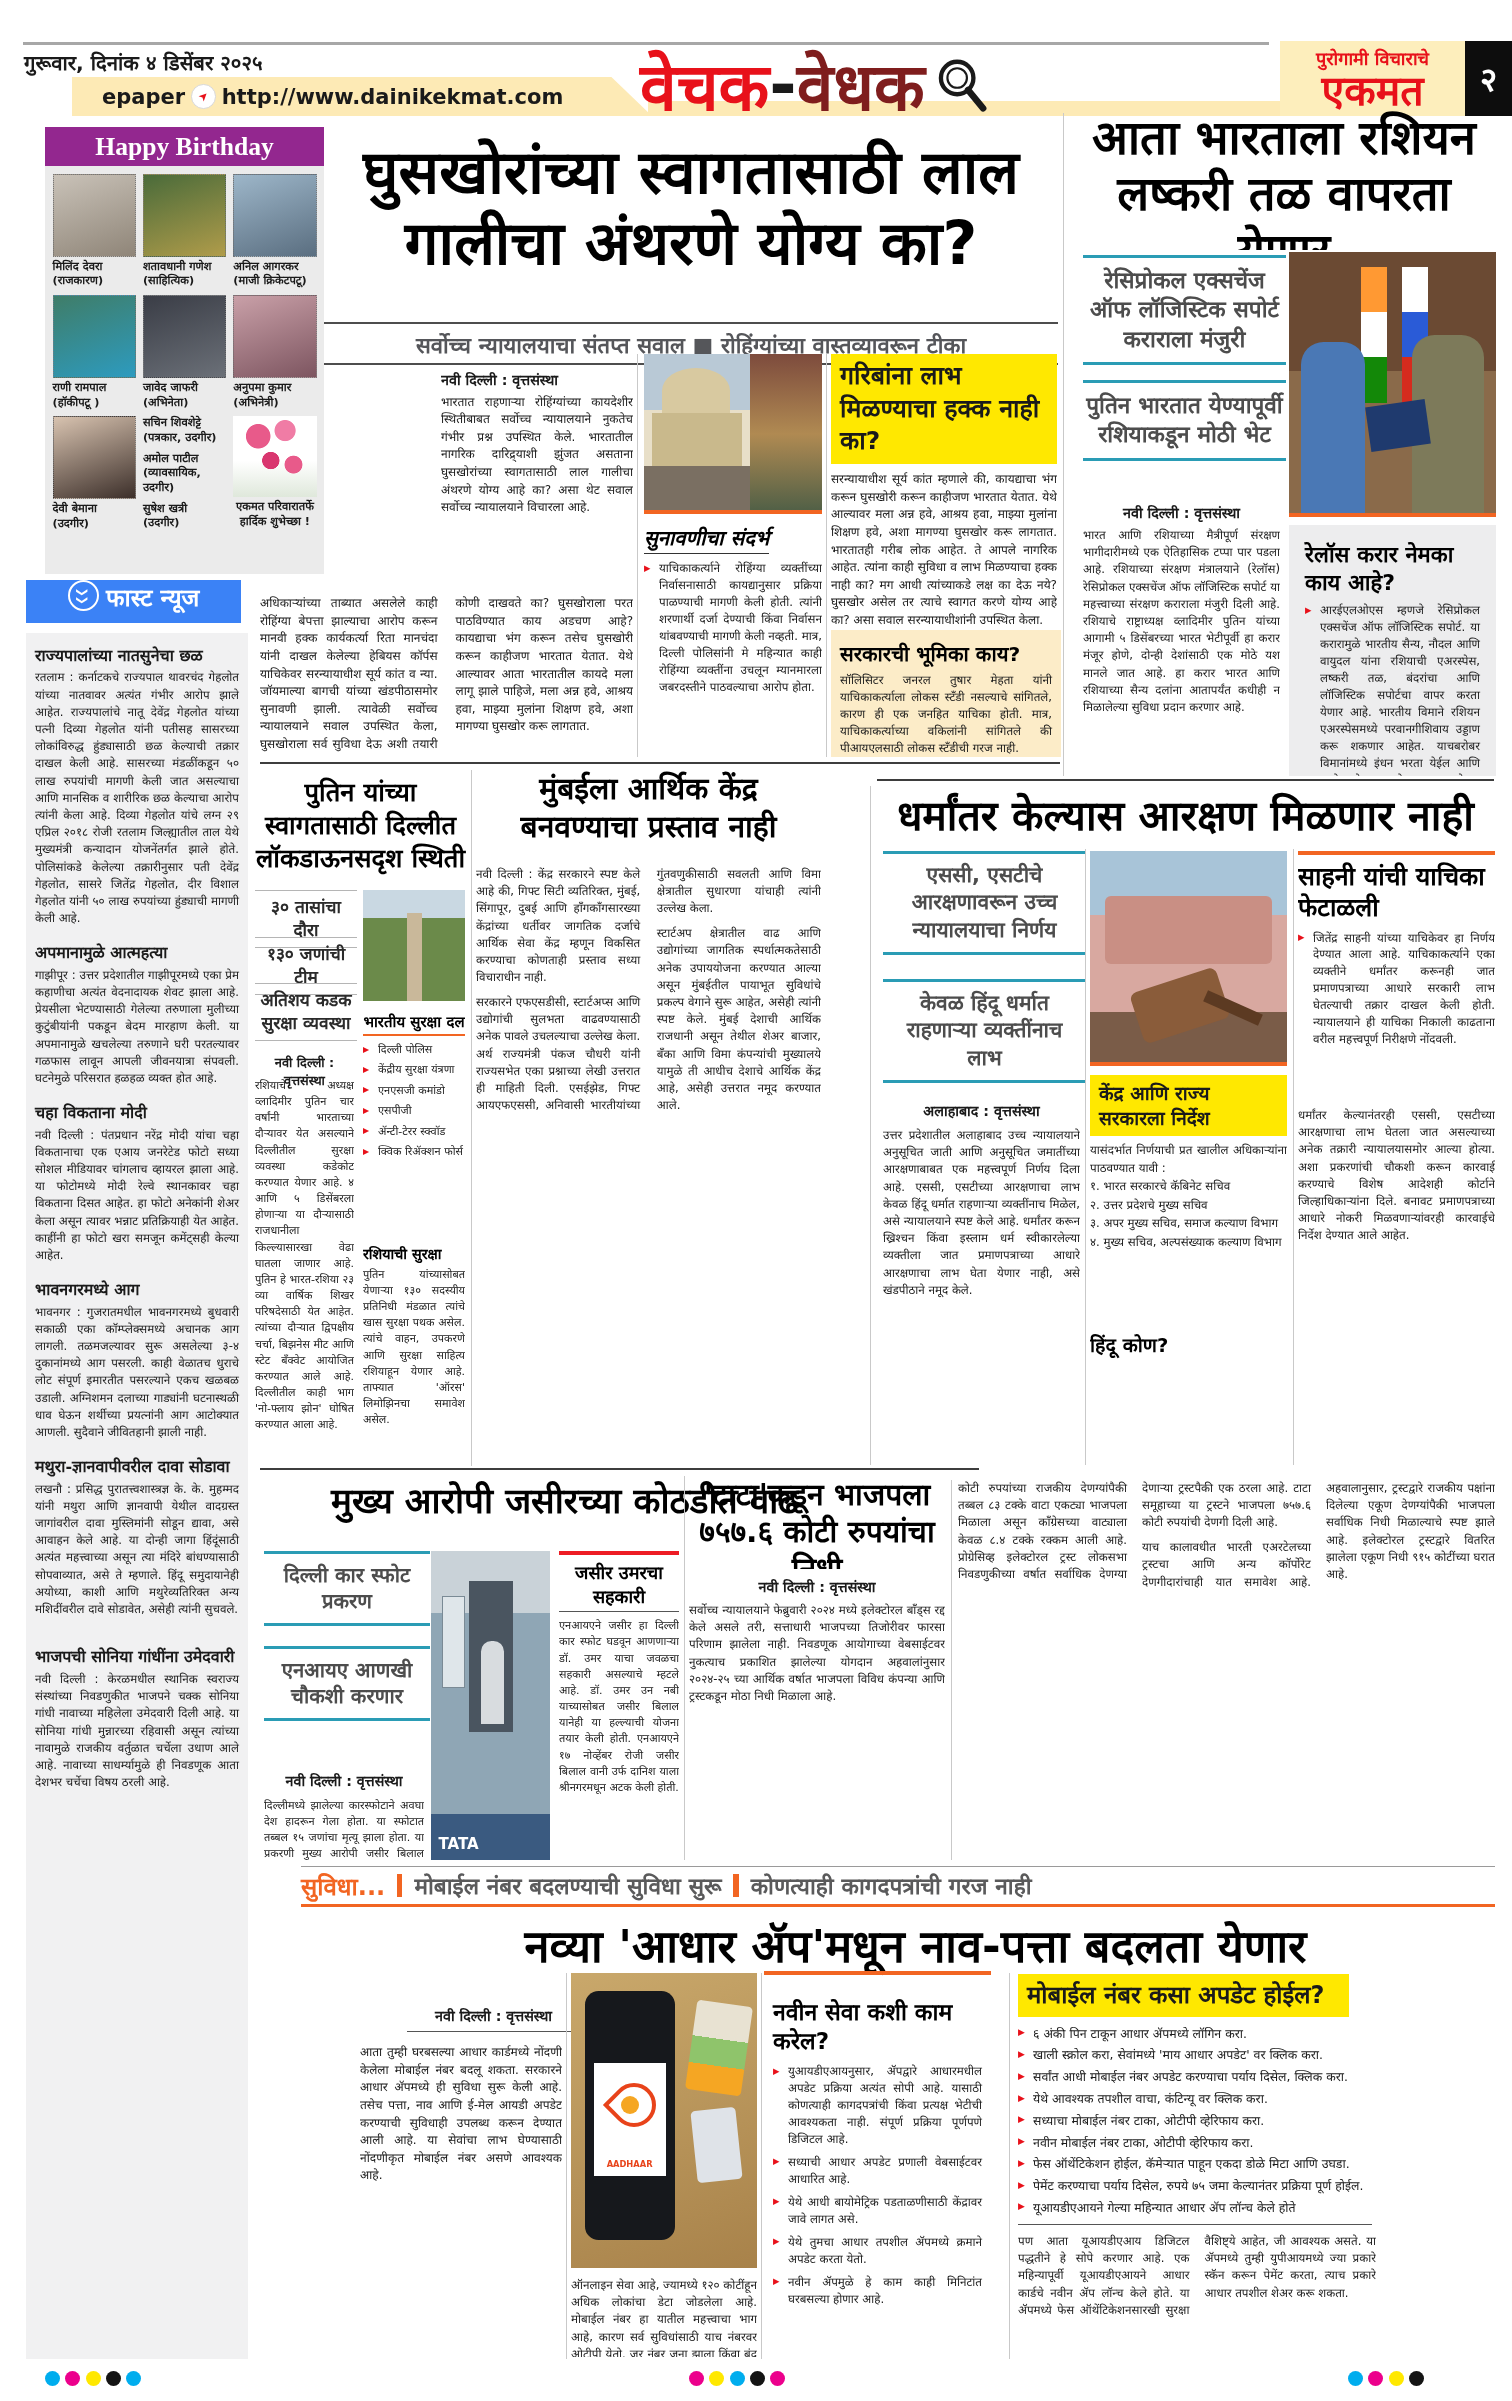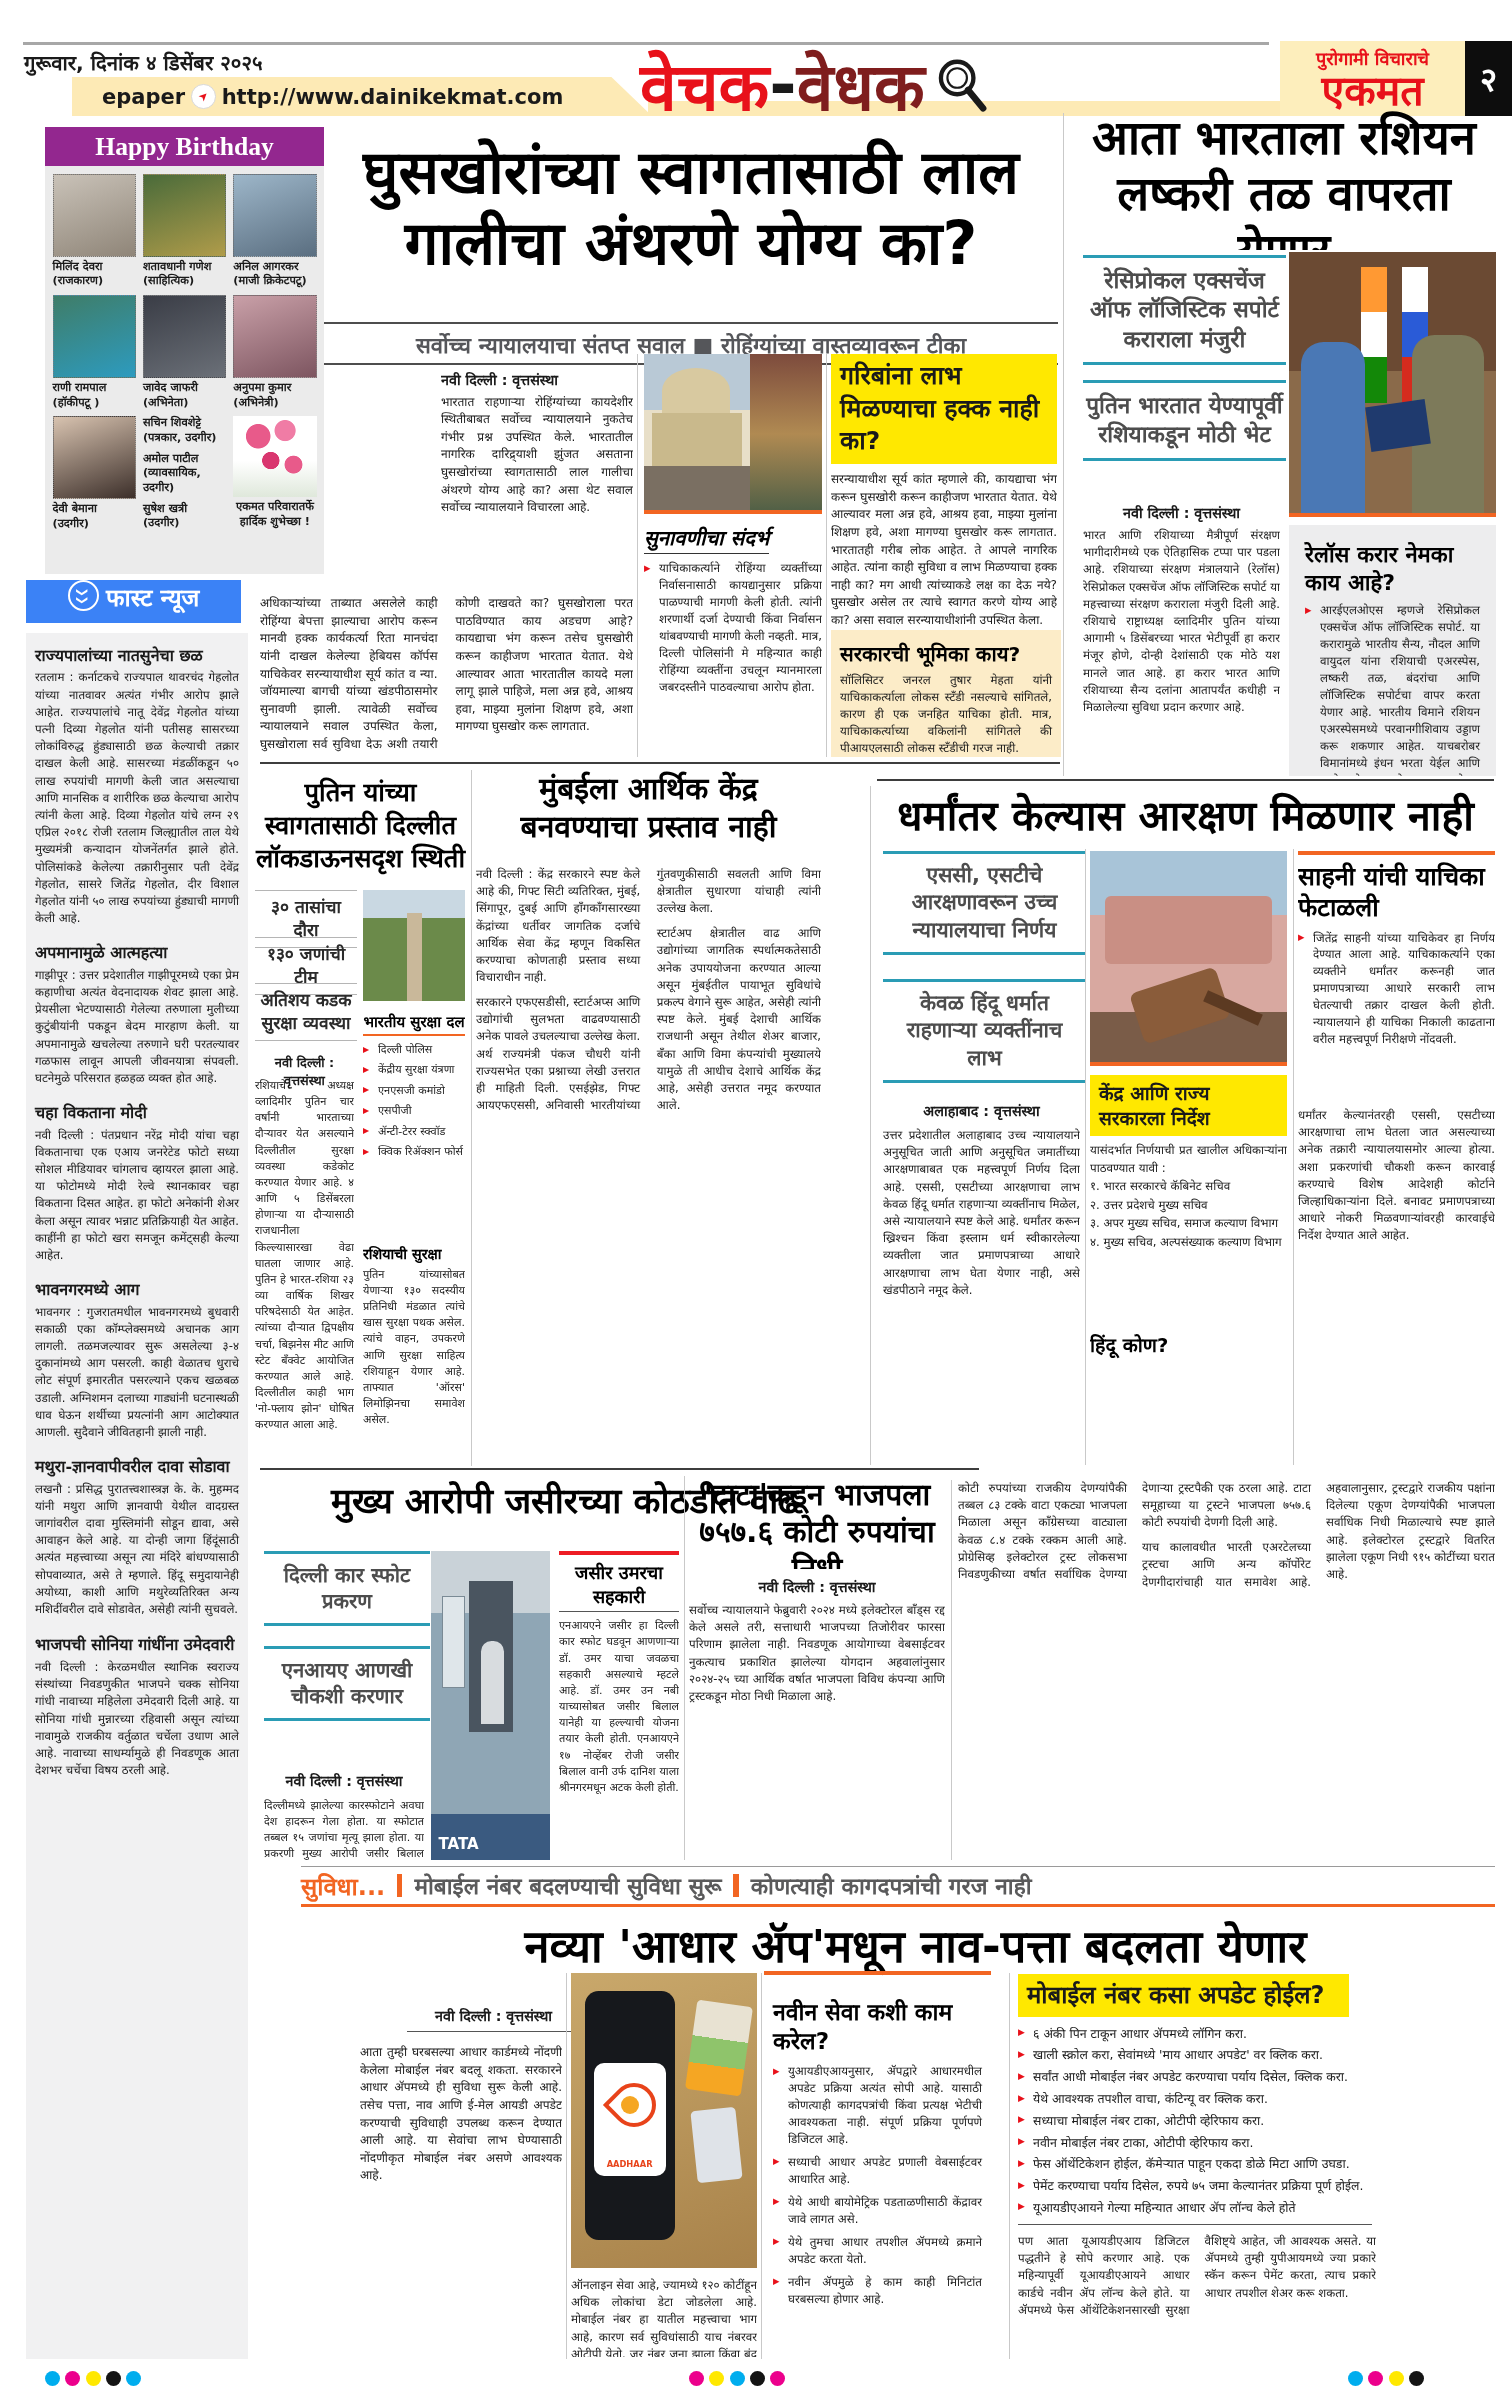--- a/index.html
+++ b/index.html
@@ -143,21 +143,21 @@
       <div class="body-t" style="font-size:11.7px">गाझीपूर : उत्तर प्रदेशातील गाझीपूरमध्ये एका प्रेम कहाणीचा अत्यंत वेदनादायक शेवट झाला आहे. प्रेयसीला भेटण्यासाठी गेलेल्या तरुणाला मुलीच्या कुटुंबीयांनी पकडून बेदम मारहाण केली. या अपमानामुळे खचलेल्या तरुणाने घरी परतल्यावर गळफास लावून आपली जीवनयात्रा संपवली. घटनेमुळे परिसरात हळहळ व्यक्त होत आहे.</div>
     </div>
     <div style="margin-bottom:13.6px">
       <div class="b" style="font-size:16px;margin-bottom:3.8px">चहा विकताना मोदी</div>
       <div class="body-t" style="font-size:11.7px">नवी दिल्ली : पंतप्रधान नरेंद्र मोदी यांचा चहा विकतानाचा एक एआय जनरेटेड फोटो सध्या सोशल मीडियावर चांगलाच व्हायरल झाला आहे. या फोटोमध्ये मोदी रेल्वे स्थानकावर चहा विकताना दिसत आहेत. हा फोटो अनेकांनी शेअर केला असून त्यावर भन्नाट प्रतिक्रियाही येत आहेत. काहींनी हा फोटो खरा समजून कमेंट्सही केल्या आहेत.</div>
     </div>
     <div style="margin-bottom:13.6px">
       <div class="b" style="font-size:16px;margin-bottom:3.8px">भावनगरमध्ये आग</div>
       <div class="body-t" style="font-size:11.7px">भावनगर : गुजरातमधील भावनगरमध्ये बुधवारी सकाळी एका कॉम्प्लेक्समध्ये अचानक आग लागली. तळमजल्यावर सुरू असलेल्या ३-४ दुकानांमध्ये आग पसरली. काही वेळातच धुराचे लोट संपूर्ण इमारतीत पसरल्याने एकच खळबळ उडाली. अग्निशमन दलाच्या गाड्यांनी घटनास्थळी धाव घेऊन शर्थीच्या प्रयत्नांनी आग आटोक्यात आणली. सुदैवाने जीवितहानी झाली नाही.</div>
     </div>
-    <div style="margin-bottom:15px">
+    <div style="margin-bottom:27px">
       <div class="b" style="font-size:16px;margin-bottom:3.8px">मथुरा-ज्ञानवापीवरील दावा सोडावा</div>
       <div class="body-t" style="font-size:11.7px">लखनौ : प्रसिद्ध पुरातत्त्वशास्त्रज्ञ के. के. मुहम्मद यांनी मथुरा आणि ज्ञानवापी येथील वादग्रस्त जागांवरील दावा मुस्लिमांनी सोडून द्यावा, असे आवाहन केले आहे. या दोन्ही जागा हिंदूंसाठी अत्यंत महत्त्वाच्या असून त्या मंदिरे बांधण्यासाठी सोपवाव्यात, असे ते म्हणाले. हिंदू समुदायानेही अयोध्या, काशी आणि मथुरेव्यतिरिक्त अन्य मशिदींवरील दावे सोडावेत, असेही त्यांनी सुचवले.</div>
     </div>
     <div>
       <div class="b" style="font-size:16px;margin-bottom:3.8px">भाजपची सोनिया गांधींना उमेदवारी</div>
       <div class="body-t" style="font-size:11.7px">नवी दिल्ली : केरळमधील स्थानिक स्वराज्य संस्थांच्या निवडणुकीत भाजपने चक्क सोनिया गांधी नावाच्या महिलेला उमेदवारी दिली आहे. या सोनिया गांधी मुन्नारच्या रहिवासी असून त्यांच्या नावामुळे राजकीय वर्तुळात चर्चेला उधाण आले आहे. नावाच्या साधर्म्यामुळे ही निवडणूक आता देशभर चर्चेचा विषय ठरली आहे.</div>
     </div>
   </div>
 
   <div class="abs headline clip" style="left:324px;top:137px;width:734px;height:182px;font-size:60px;line-height:1.18">घुसखोरांच्या स्वागतासाठी लाल गालीचा अंथरणे योग्य का?</div>
@@ -321,21 +321,21 @@
     <span style="width:5.3px;height:22.6px;background:#f26522;display:inline-block"></span>
     <span style="color:#5a5a5b;font-weight:800;font-size:22.6px">मोबाईल नंबर बदलण्याची सुविधा सुरू</span>
     <span style="width:5.3px;height:22.6px;background:#f26522;display:inline-block"></span>
     <span style="color:#5a5a5b;font-weight:800;font-size:22.6px">कोणत्याही कागदपत्रांची गरज नाही</span>
   </div>
   <div class="abs ctr dl" style="left:407px;top:2006px;width:173px;font-size:14.3px;border-bottom:1.5px solid #555;padding-bottom:6px">नवी दिल्ली : वृत्तसंस्था</div>
   <div class="abs body-t clip" style="left:360px;top:2044px;width:202px;height:315px;font-size:12px">आता तुम्ही घरबसल्या आधार कार्डमध्ये नोंदणी केलेला मोबाईल नंबर बदलू शकता. सरकारने आधार ॲपमध्ये ही सुविधा सुरू केली आहे. तसेच पत्ता, नाव आणि ई-मेल आयडी अपडेट करण्याची सुविधाही उपलब्ध करून देण्यात आली आहे. या सेवांचा लाभ घेण्यासाठी नोंदणीकृत मोबाईल नंबर असणे आवश्यक आहे.</div>
 
   <div class="photo" style="left:571px;top:1973px;width:186px;height:295px;background:linear-gradient(160deg,#c9a86b,#a8824a)">
     <div style="position:absolute;left:13.6px;top:18px;width:90px;height:249px;background:#16181c;border-radius:13.6px"></div>
-    <div style="position:absolute;left:22.6px;top:90px;width:72px;height:113px;background:#fff;border-radius:10px">
+    <div style="position:absolute;left:22.6px;top:90px;width:72px;height:113px;background:#fff;border-radius:0">
       <div style="position:absolute;left:18px;top:19.6px;width:36px;height:36px;border:4.5px solid #e8431a;border-radius:50% 50% 50% 0;transform:rotate(45deg)"></div>
       <div style="position:absolute;left:27px;top:33px;width:18px;height:18px;background:#f5a623;border-radius:50%"></div>
       <div class="ctr" style="position:absolute;left:0;right:0;bottom:7.5px;color:#e8431a;font-size:8.3px;font-weight:bold">AADHAAR</div>
     </div>
     <div style="position:absolute;right:10.5px;top:30px;width:56px;height:90px;background:linear-gradient(180deg,#e8e2d2 0 40%,#8fc46b 40% 70%,#f5a623 70%);border-radius:4.5px;transform:rotate(8deg)"></div>
     <div style="position:absolute;right:18px;top:136px;width:45px;height:72px;background:#dfe3e8;border-radius:4.5px;transform:rotate(-6deg)"></div>
   </div>
   <div class="abs body-t clip" style="left:571px;top:2277px;width:186px;height:80px;font-size:11.7px">ऑनलाइन सेवा आहे, ज्यामध्ये १२० कोटींहून अधिक लोकांचा डेटा जोडलेला आहे. मोबाईल नंबर हा यातील महत्त्वाचा भाग आहे, कारण सर्व सुविधांसाठी याच नंबरवर ओटीपी येतो. जर नंबर जुना झाला किंवा बंद असेल तर अनेक सरकारी सेवा अडून राहतात.</div>
 
   <div class="abs clip" style="left:764px;top:1971px;width:227px;height:387px;border-top:4.5px solid #f26522;padding:23px 9px 0;box-sizing:border-box">

